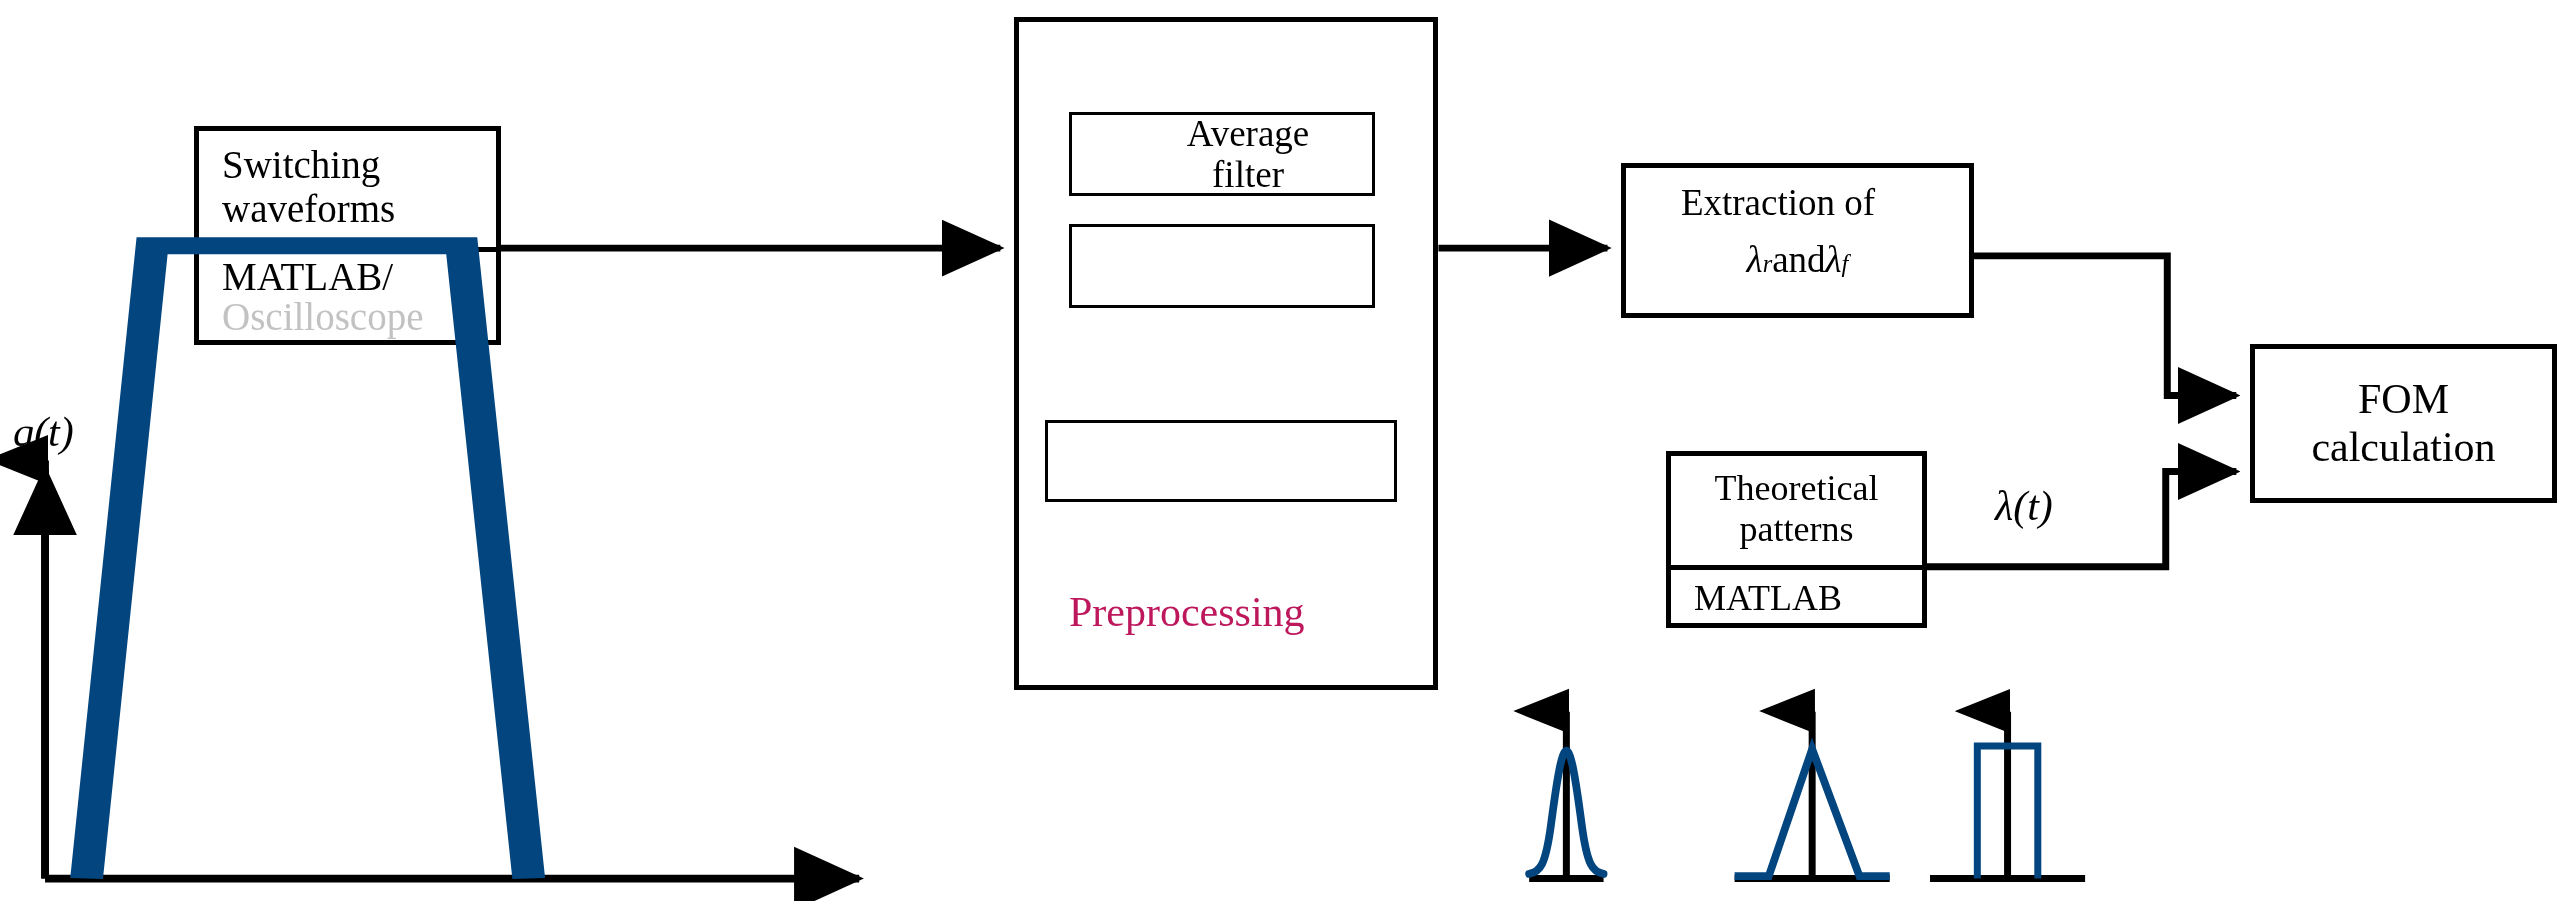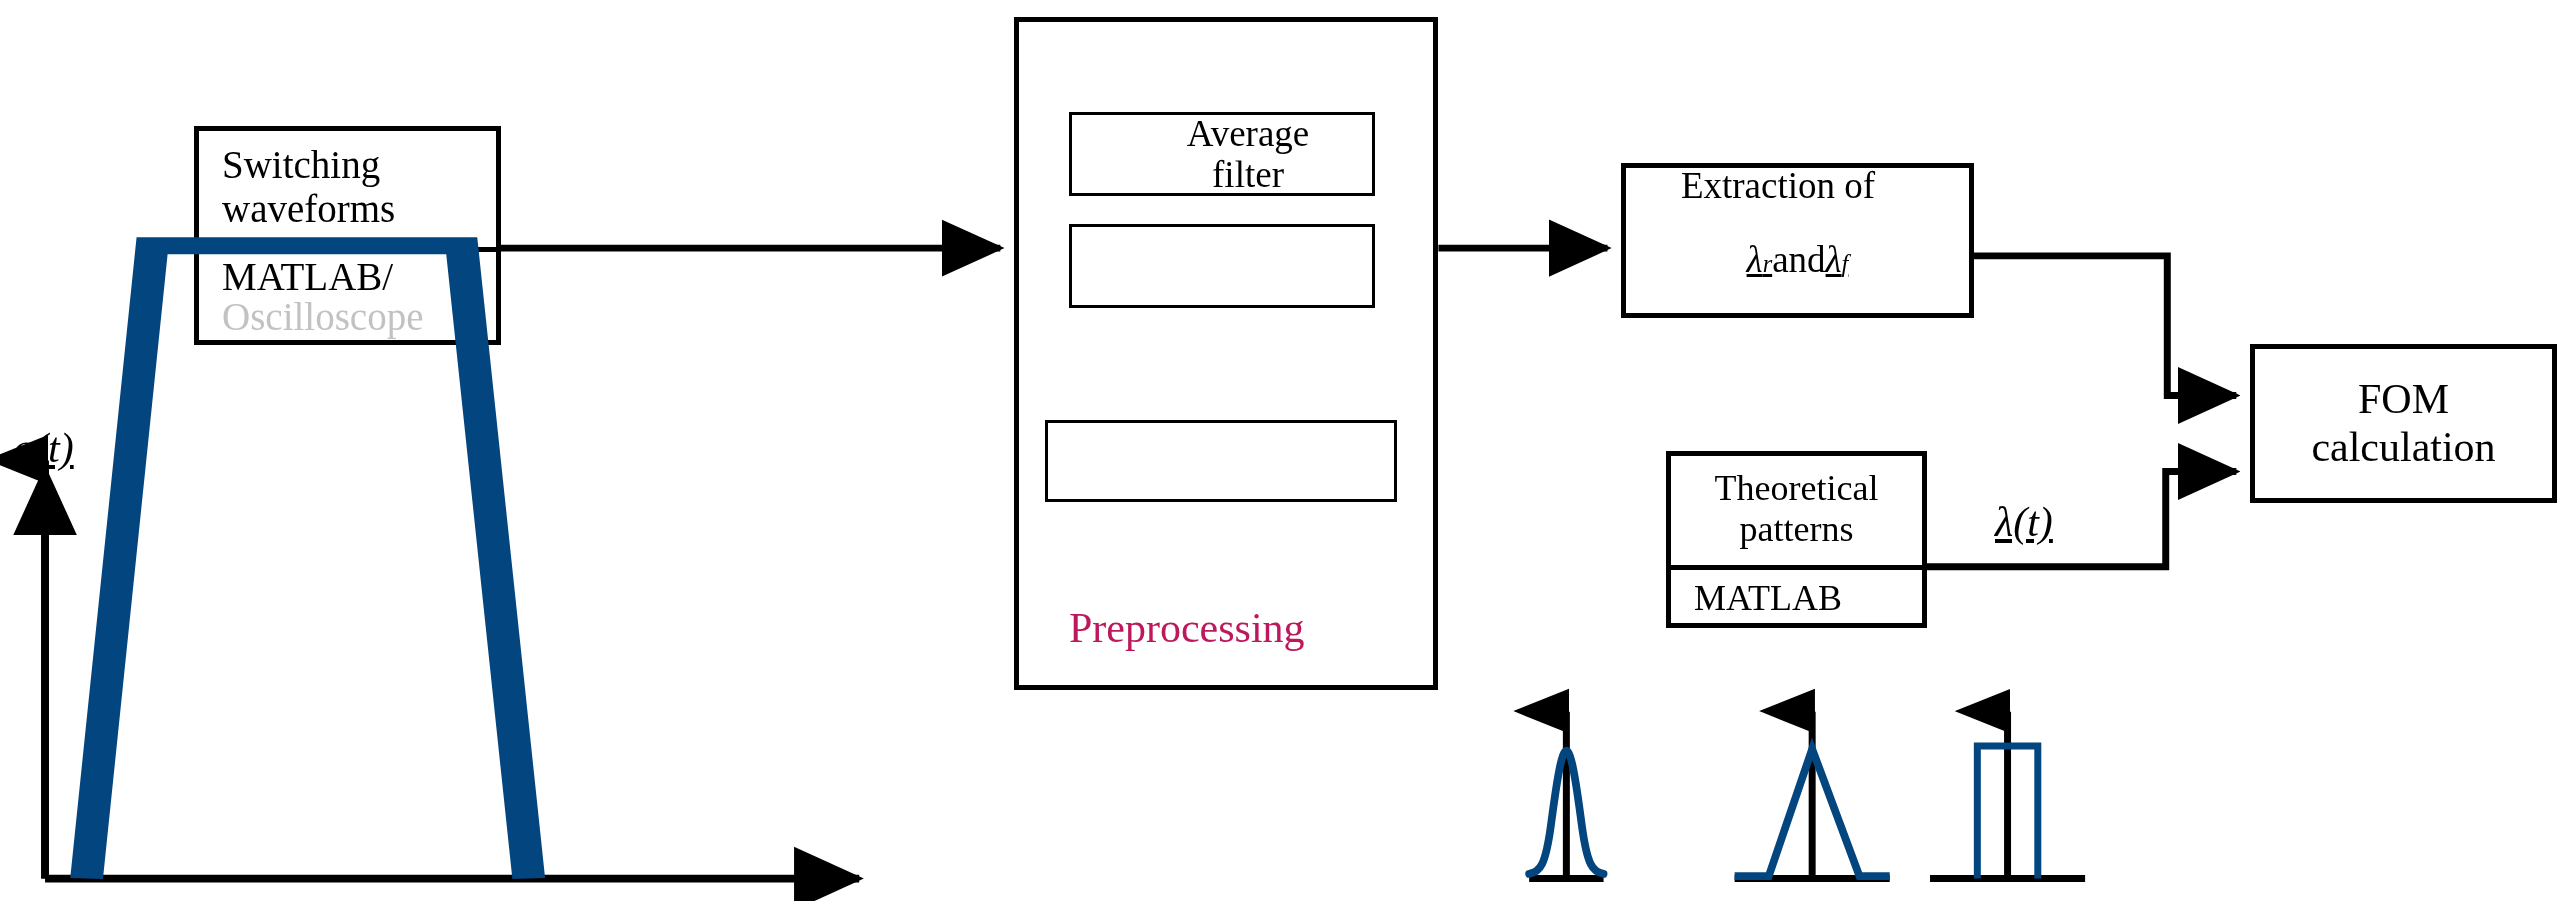--- a/index.html
+++ b/index.html
@@ -7,34 +7,34 @@
   #stage{position:relative;width:2576px;height:901px;background:#fff;overflow:hidden;}
 
   .box{position:absolute;box-sizing:border-box;border:5.4px solid #000;background:#fff;}
   .subbox{position:absolute;box-sizing:border-box;border:3.1px solid #000;background:#fff;}
   .divider{position:absolute;background:#000;}
 
   .celltext{position:absolute;box-sizing:border-box;display:flex;
             align-items:center;justify-content:center;text-align:center;
             line-height:1.12;white-space:pre-line;}
 
-  .lbl{position:absolute;white-space:nowrap;line-height:1;margin-top:16px;}
+  .lbl{position:absolute;white-space:nowrap;line-height:1;}
   .grey{color:#c2c2c2;}
   .blue{color:#be185d;}
 
   .f46{font-size:36px;}
   .f48{font-size:37px;}
   .f50{font-size:39px;}
   .f54{font-size:42px;}
 
   .leftcell{justify-content:flex-start;text-align:left;padding-left:28px;}
 
   svg.overlay{position:absolute;left:0;top:0;width:2576px;height:901px;
               pointer-events:none;}
-  .mi{font-style:italic;text-decoration:underline;}
+  .mi{font-style:italic;}
   .sub{font-size:0.66em;}
 </style>
 </head>
 <body>
 
 <div id="stage">
 
   <div class="box" style="left:194px;top:126px;width:307px;height:219px;">
   </div>
   <div class="divider" style="left:194px;top:247px;width:307px;height:5.4px;"></div>
@@ -52,21 +52,21 @@
   <div class="celltext f48" style="left:1069px;top:112px;width:358px;height:84px;">Average
 filter</div>
 
   <div class="subbox" style="left:1069px;top:224px;width:306px;height:84px;"></div>
 
   <div class="subbox" style="left:1045px;top:420px;width:352px;height:82px;"></div>
 
   <div class="lbl f54 blue" style="left:1069px;top:591px;">Preprocessing</div>
 
   <div class="box" style="left:1621px;top:163px;width:353px;height:155px;"></div>
-  <div class="celltext f48" style="left:1621px;top:159px;width:314px;height:54px;">Extraction of</div>
+  <div class="celltext f48" style="left:1621px;top:176px;width:314px;height:54px;">Extraction of</div>
   <div class="celltext f48" style="left:1621px;top:233px;width:353px;height:54px;">
     <span class="mi">λ<span class="sub">r</span></span>
     <span> and </span>
     <span class="mi">λ<span class="sub">f</span></span>
   </div>
 
   <div class="box" style="left:1666px;top:451px;width:261px;height:177px;"></div>
   <div class="divider" style="left:1666px;top:565px;width:261px;height:4.7px;"></div>
 
   <div class="celltext f46" style="left:1666px;top:454px;width:261px;height:109px;">Theoretical

